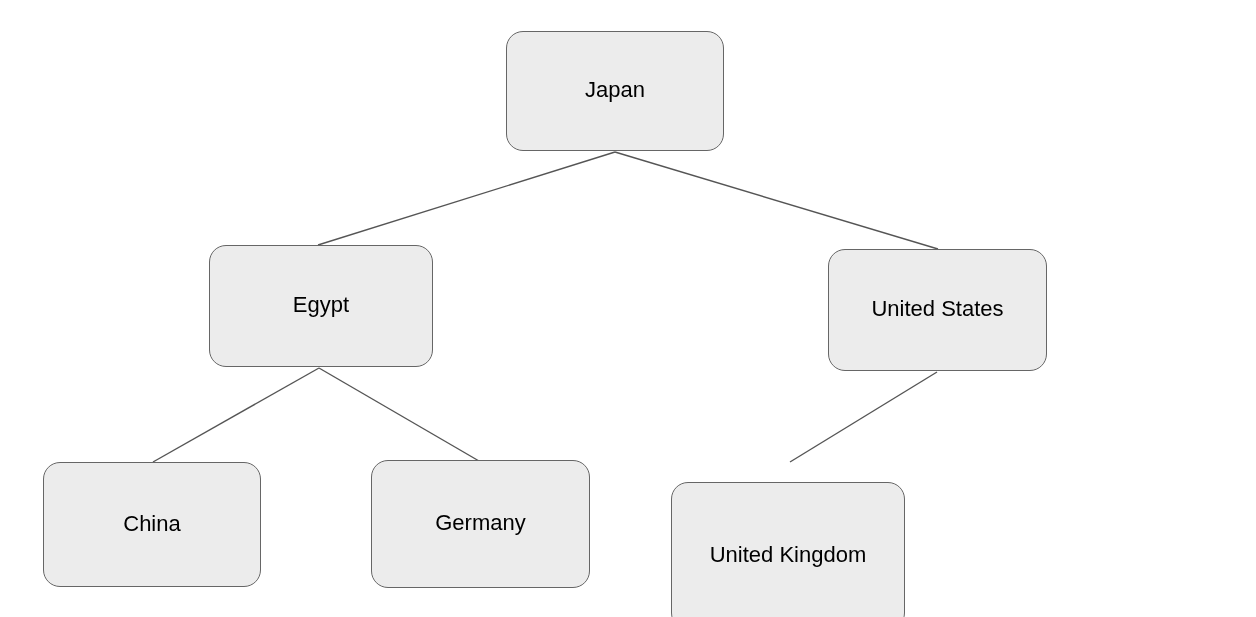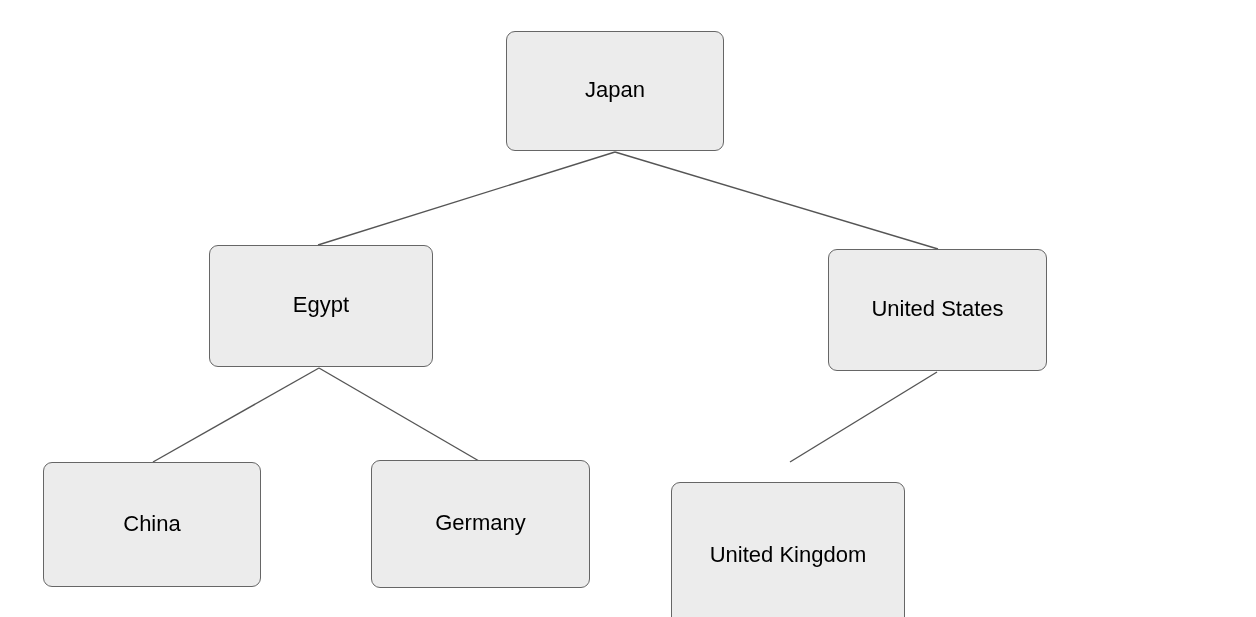--- a/index.html
+++ b/index.html
@@ -25,21 +25,21 @@
     top: 0;
     width: 1256px;
     height: 617px;
     pointer-events: none;
   }
   .node {
     position: absolute;
     box-sizing: border-box;
     background: #ececec;
     border: 1.4px solid #666666;
-    border-radius: 9px;
+    border-radius: 17px;
     display: flex;
     align-items: center;
     justify-content: center;
   }
   .node-label {
     font-family: "Liberation Sans", sans-serif;
     font-size: 22px;
     line-height: 22px;
     color: #000000;
     white-space: nowrap;

